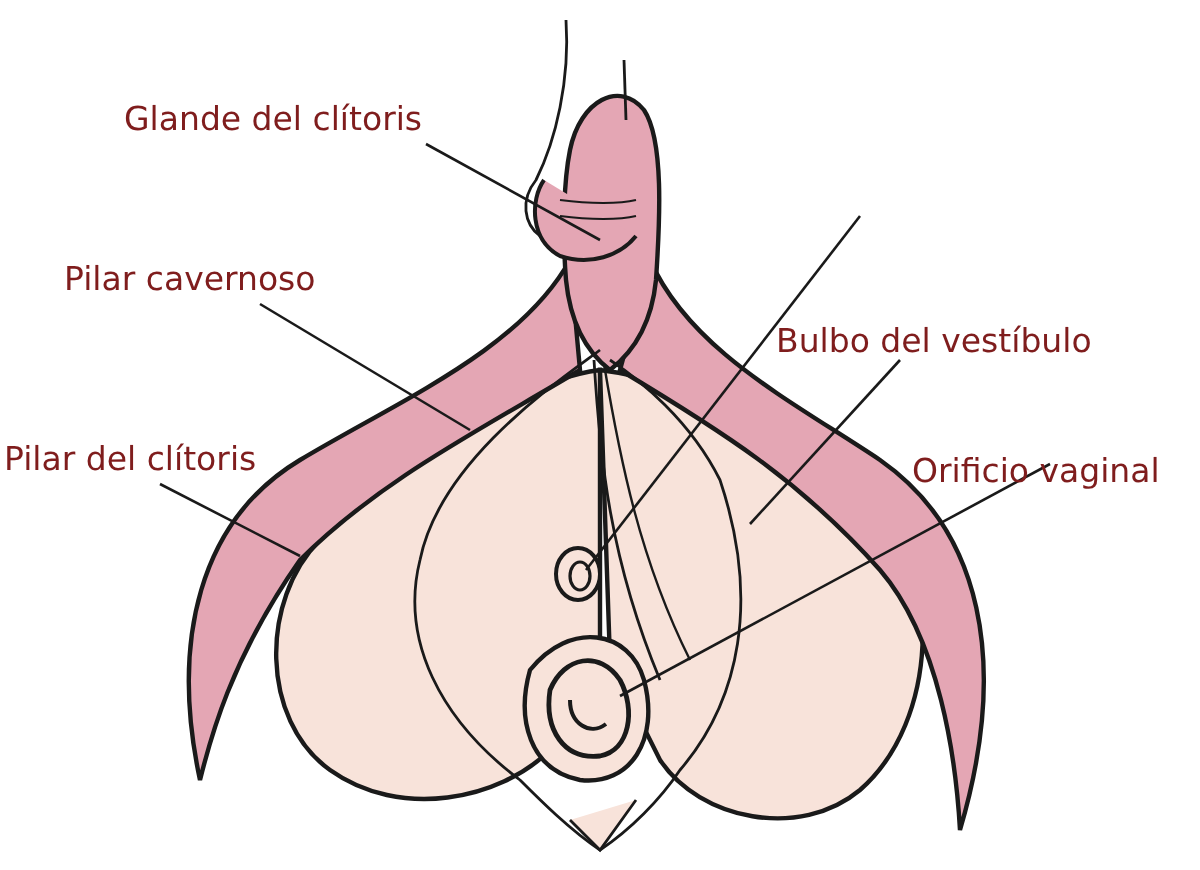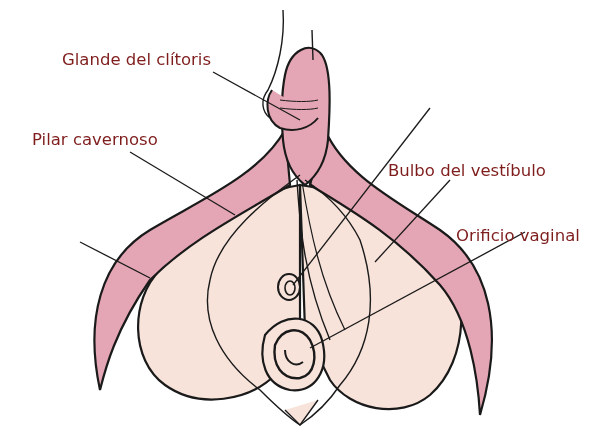--- a/index.html
+++ b/index.html
@@ -68,15 +68,16 @@
       <line x1="130" y1="152" x2="235" y2="215"></line>
       <line x1="80" y1="242" x2="150" y2="278"></line>
       <line x1="430" y1="108" x2="293" y2="285"></line>
       <line x1="450" y1="180" x2="375" y2="262"></line>
       <line x1="525" y1="232" x2="310" y2="348"></line>
     </g>
   </svg>
 
   <div class="label" style="left:62px; top:52px;">Glande del clítoris</div>
   <div class="label" style="left:32px; top:132px;">Pilar cavernoso</div>
+  <div class="label" style="left:2px;  top:222px;">Pilar del clítoris</div>
   <div class="label" style="left:388px; top:163px;">Bulbo del vestíbulo</div>
   <div class="label" style="left:456px; top:228px;">Orificio vaginal</div>
 </div>
 
 </body></html>

